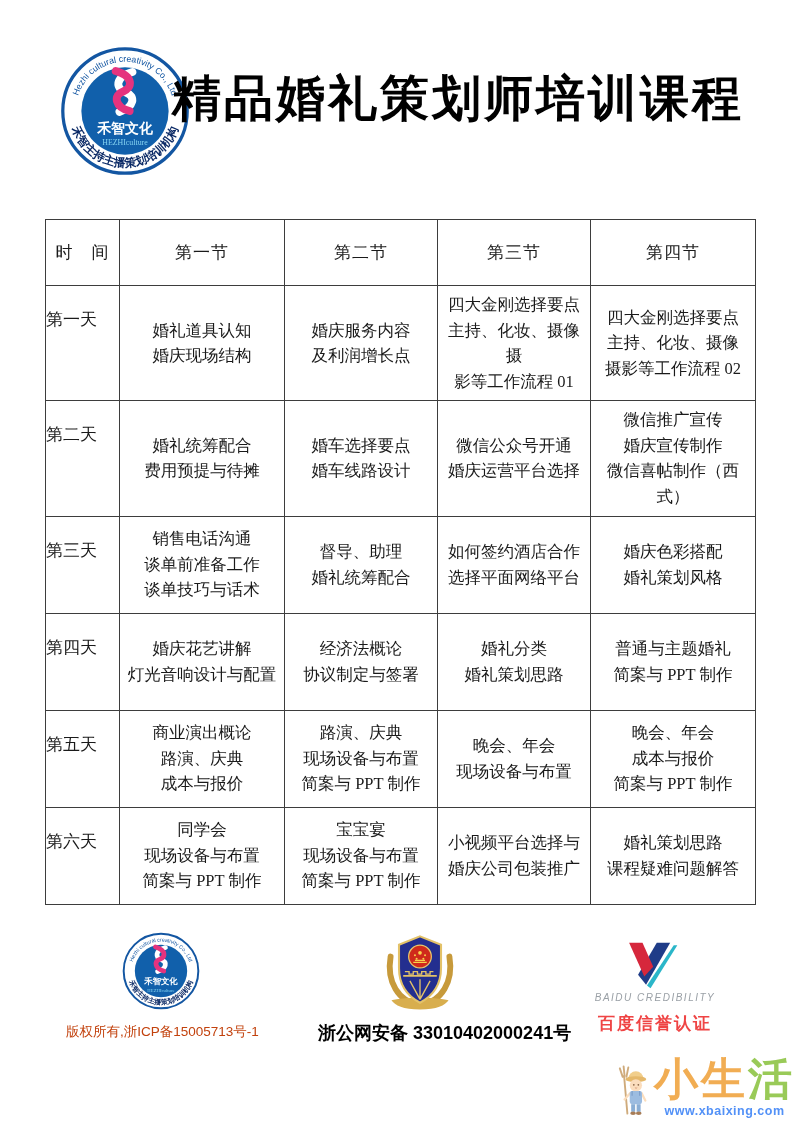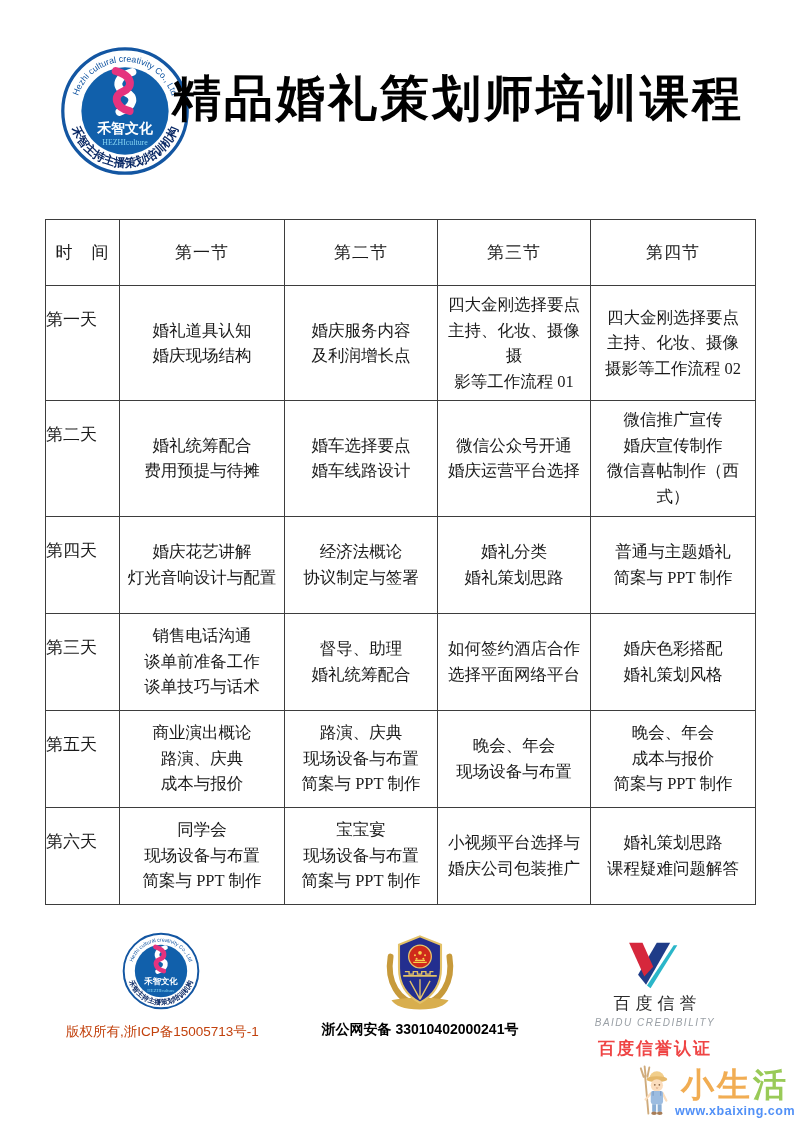--- a/index.html
+++ b/index.html
@@ -37,38 +37,38 @@
   .brand-logo-sm { width:78px; height:78px; margin:0 auto; }
   .icp-text {
     margin-top:13px; font-family:"Liberation Sans","DejaVu Sans",sans-serif;
     font-size:13.5px; color:#c2410c; white-space:nowrap;
   }
   .police-block { left:318px; top:928px; width:204px; }
   .police-badge { width:84px; height:84px; margin:0 auto; }
   .police-badge svg { width:100%; height:100%; display:block; }
   .police-text {
     margin-top:9px; font-family:"Liberation Sans","DejaVu Sans",sans-serif;
-    font-size:14px; font-weight:bold; color:#000; white-space:nowrap;
+    font-size:18px; font-weight:bold; color:#000; white-space:nowrap;
   }
   .baidu-block { left:574px; top:940px; width:162px; font-family:"Liberation Sans","DejaVu Sans",sans-serif; }
   .baidu-v { width:58px; height:50px; margin:0 auto; }
   .baidu-v svg { width:100%; height:100%; display:block; }
   .baidu-cn { font-size:17px; letter-spacing:5px; color:#2a2a2a; margin-top:2px; text-indent:5px; }
   .baidu-en { font-size:10px; letter-spacing:1.5px; color:#9aa0a6; margin-top:2px;font-style:italic; }
   .baidu-cert { font-size:17px; font-weight:bold; margin-top:9px; color:#ef4444; letter-spacing:2px; }
 
   
   .watermark {
     position:absolute; right:5px; bottom:10px; display:flex; align-items:flex-end;
     gap:3px; opacity:.88; font-family:"Liberation Sans","DejaVu Sans",sans-serif;
   }
   .farmer { width:34px; height:54px; }
   .farmer svg { width:100%; height:100%; display:block; }
   .wm-text { text-align:center; }
-  .wm-name { font-size:33px; font-weight:bold; letter-spacing:3px; line-height:1; }
+  .wm-name { font-size:44px; font-weight:bold; letter-spacing:3px; line-height:1; }
   .wm-url { font-size:12.5px; font-weight:bold; color:#3b82f6; margin-top:3px; letter-spacing:.5px; white-space:nowrap; }
 </style>
 </head>
 <body>
 
 <div class="page">
 
   <div class="brand-logo-lg">
     <svg viewBox="0 0 140 140" aria-hidden="true">
       <defs>
@@ -144,56 +144,56 @@
             <div class="course-line">微信公众号开通</div>
             <div class="course-line">婚庆运营平台选择</div>
           </td>
           <td class="course-cell">
             <div class="course-line">微信推广宣传</div>
             <div class="course-line">婚庆宣传制作</div>
             <div class="course-line">微信喜帖制作（西式）</div>
           </td>
         </tr>
         <tr>
-          <td class="day-cell">第四天</td>
-          <td class="course-cell">
-            <div class="course-line">婚庆花艺讲解</div>
-            <div class="course-line">灯光音响设计与配置</div>
-          </td>
-          <td class="course-cell">
-            <div class="course-line">经济法概论</div>
-            <div class="course-line">协议制定与签署</div>
-          </td>
-          <td class="course-cell">
-            <div class="course-line">婚礼分类</div>
-            <div class="course-line">婚礼策划思路</div>
-          </td>
-          <td class="course-cell">
-            <div class="course-line">普通与主题婚礼</div>
-            <div class="course-line">简案与 PPT 制作</div>
-          </td>
-        </tr>
-        <tr>
           <td class="day-cell">第三天</td>
           <td class="course-cell">
             <div class="course-line">销售电话沟通</div>
             <div class="course-line">谈单前准备工作</div>
             <div class="course-line">谈单技巧与话术</div>
           </td>
           <td class="course-cell">
             <div class="course-line">督导、助理</div>
             <div class="course-line">婚礼统筹配合</div>
           </td>
           <td class="course-cell">
             <div class="course-line">如何签约酒店合作</div>
             <div class="course-line">选择平面网络平台</div>
           </td>
           <td class="course-cell">
             <div class="course-line">婚庆色彩搭配</div>
             <div class="course-line">婚礼策划风格</div>
+          </td>
+        </tr>
+        <tr>
+          <td class="day-cell">第四天</td>
+          <td class="course-cell">
+            <div class="course-line">婚庆花艺讲解</div>
+            <div class="course-line">灯光音响设计与配置</div>
+          </td>
+          <td class="course-cell">
+            <div class="course-line">经济法概论</div>
+            <div class="course-line">协议制定与签署</div>
+          </td>
+          <td class="course-cell">
+            <div class="course-line">婚礼分类</div>
+            <div class="course-line">婚礼策划思路</div>
+          </td>
+          <td class="course-cell">
+            <div class="course-line">普通与主题婚礼</div>
+            <div class="course-line">简案与 PPT 制作</div>
           </td>
         </tr>
         <tr>
           <td class="day-cell">第五天</td>
           <td class="course-cell">
             <div class="course-line">商业演出概论</div>
             <div class="course-line">路演、庆典</div>
             <div class="course-line">成本与报价</div>
           </td>
           <td class="course-cell">
@@ -282,21 +282,20 @@
   </div>
 
   <div class="footer-block baidu-block">
     <div class="baidu-v">
       <svg viewBox="0 0 64 56" aria-hidden="true">
         <polygon points="34,3 49,3 22,50 13,39" fill="#1f3c88"></polygon>
         <polygon points="53,6 57,6 27,54 23,51" fill="#2ab6c9"></polygon>
         <polygon points="3,3 18,3 30,30 20,41" fill="#d6273c"></polygon>
       </svg>
     </div>
-    <div class="baidu-cn">百度信誉</div>
     <div class="baidu-en">BAIDU CREDIBILITY</div>
     <div class="baidu-cert">百度信誉认证</div>
   </div>
 
   <div class="watermark">
     <div class="farmer">
       <svg viewBox="0 0 36 56" aria-hidden="true">
         <path d="M3,4 L6,13 M7,2 L8,12 M12,3 L10,13 M7.5,12 L11,52" stroke="#c9a06a" stroke-width="2" fill="none" stroke-linecap="round"></path>
         <path d="M12,15 A 8,8 0 0 1 28,15 Z" fill="#f0c87c"></path>
         <ellipse cx="20" cy="15.5" rx="11" ry="3.2" fill="#e2af56"></ellipse>

